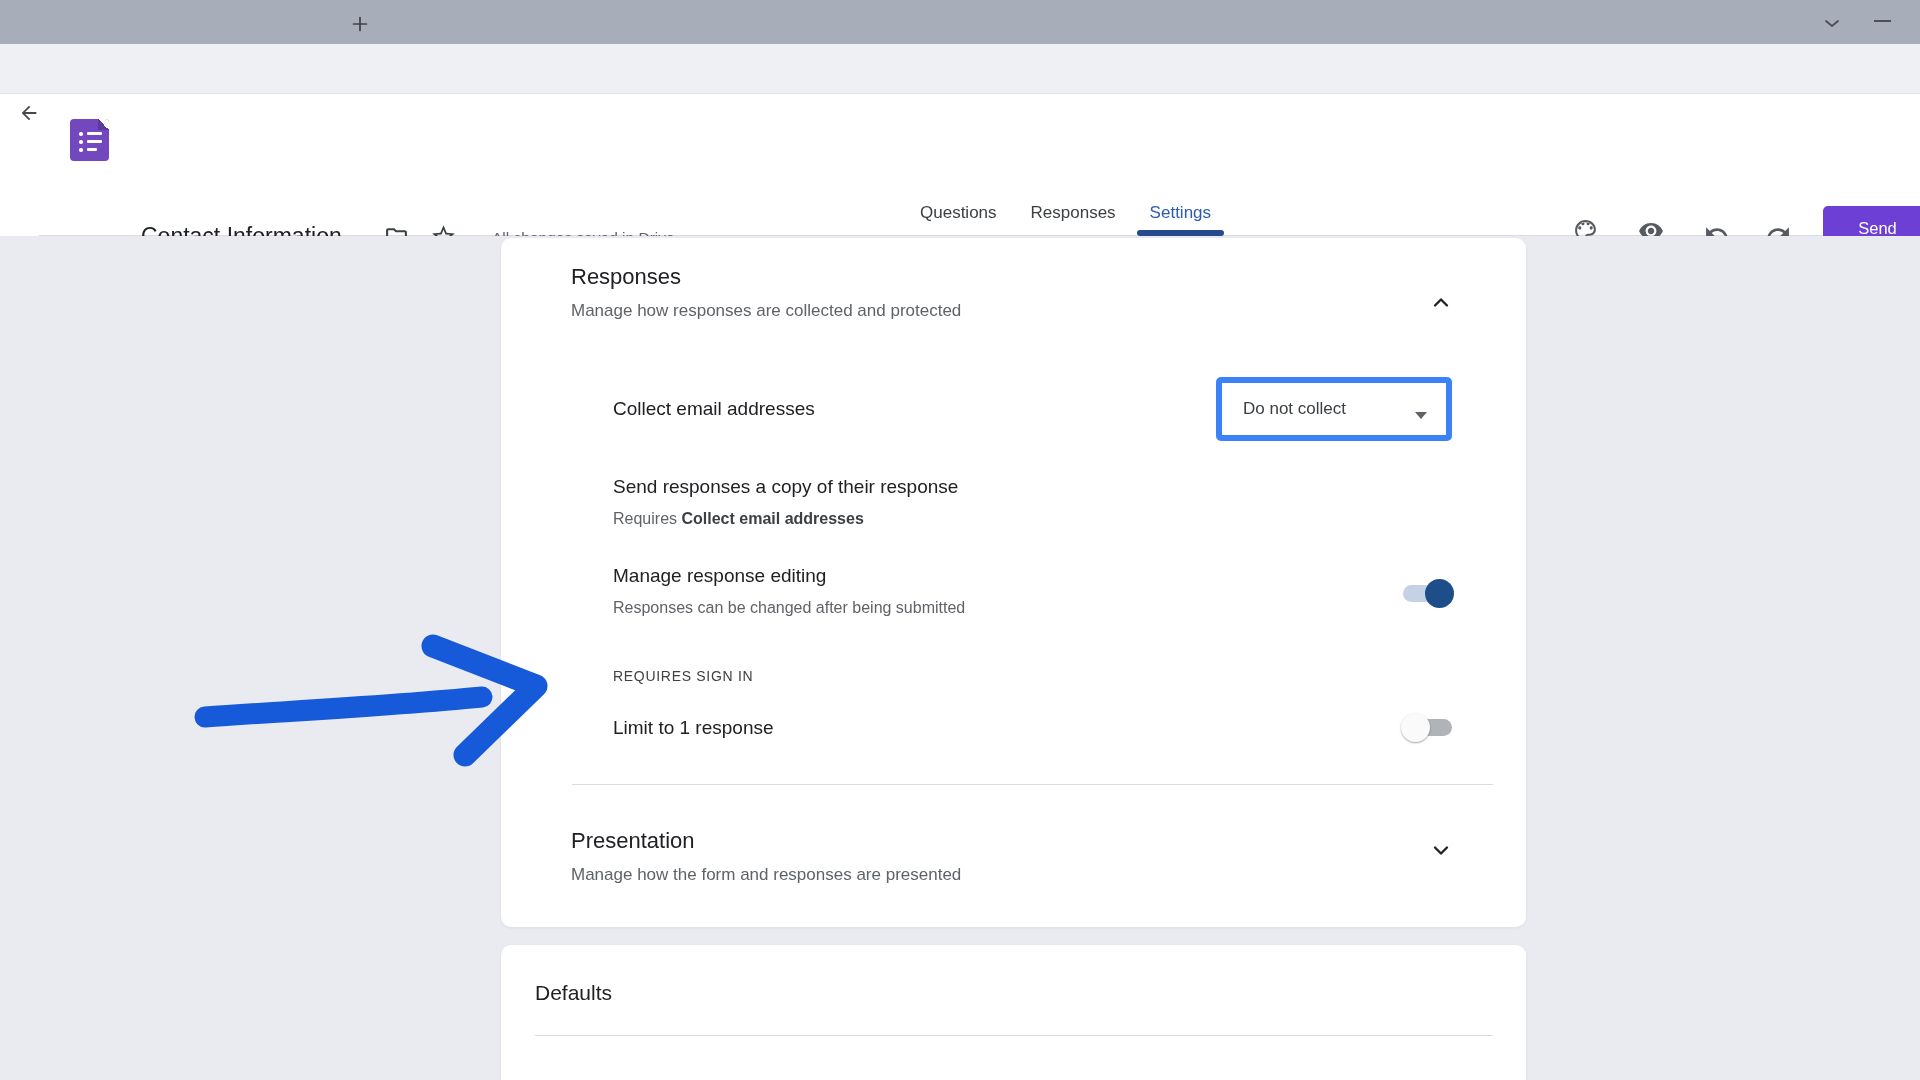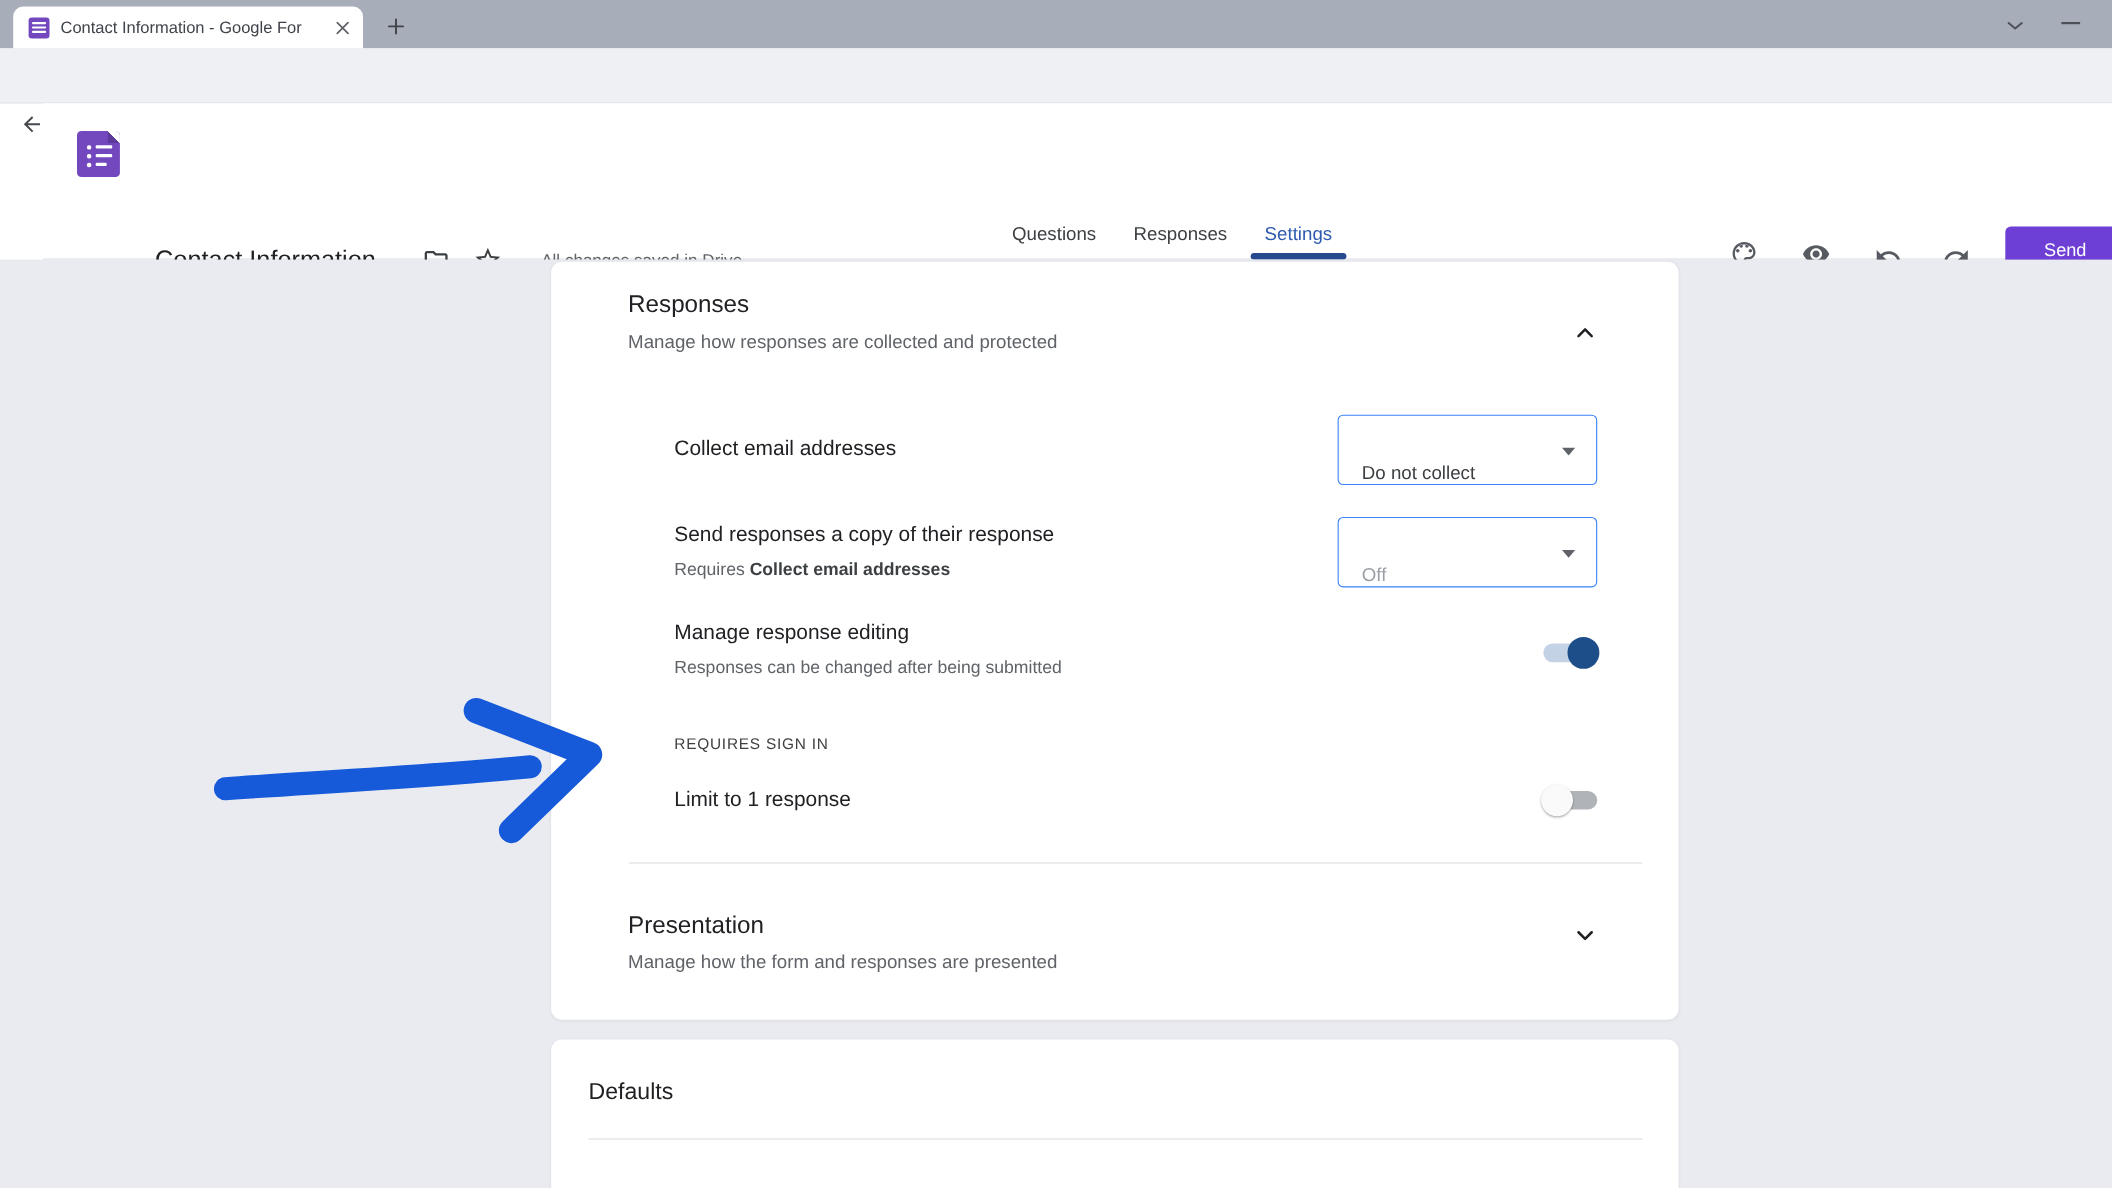--- a/index.html
+++ b/index.html
@@ -61,22 +61,22 @@
   .card2 { left:501px; top:709px; width:1025px; height:200px; }
 
   .sec-title { position:absolute; font-size:22px; color:#202124; }
   .sec-sub { position:absolute; font-size:17px; color:#5f6368;text-align:center; }
   .chev { position:absolute; width:24px; height:24px; cursor:pointer; }
 
   .row-label { position:absolute; left:112px; font-size:19px; color:#202124; }
   .row-sub { position:absolute; left:112px; font-size:16px; color:#5f6368;text-align:center; }
   .row-sub b { color:#3c4043; font-weight:700; }
 
-  .dropdown { position:absolute; left:715px; width:236px; height:64px; border:1px solid #3b82f6; border-radius:5px;
-              background:#fff; display:flex; align-items:flex-end; padding-left:21px; font-size:17px; color:#3c4043; cursor:pointer; }
+  .dropdown { position:absolute; left:715px; width:236px; height:64px; border:6px solid #3b82f6; border-radius:5px;
+              background:#fff; display:flex; align-items:center; padding-left:21px; font-size:17px; color:#3c4043; cursor:pointer; }
   .dropdown.disabled { color:#9aa0a6; }
   .dd-caret { position:absolute; right:19px; top:29px; width:0; height:0;
               border-left:6px solid transparent; border-right:6px solid transparent; border-top:7px solid #5f6368; }
 
   .toggle { position:absolute; left:902px; width:49px; height:17px; border-radius:9px; cursor:pointer; }
   .toggle.on { background:var(--toggle-on-track,#c3d2e4); }
   .toggle.off { background:var(--toggle-off-track,#b0b4b9); }
   .thumb { position:absolute; top:-6px; width:29px; height:29px; border-radius:50%; }
   .toggle.on .thumb { right:-2px; background:var(--toggle-on-thumb,#1d4e89); }
   .toggle.off .thumb { left:-2px; background:var(--toggle-off-thumb,#fafafa); box-shadow:0 1px 2px rgba(0,0,0,.35); }
@@ -85,34 +85,20 @@
   .divider { position:absolute; height:1px; background:#dadce0; }
 
   .arrow-svg { position:absolute; left:180px; top:618px; z-index:5; pointer-events:none; }
 </style>
 </head>
 <body>
 
 <div class="stage">
 
   <div class="tabstrip">
-    <div class="btab">
-      <span class="favicon">
-          <i></i>
-          <i></i>
-          <i></i>
-        </span>
-      <span class="tab-title">Contact Information - Google For</span>
-      <span class="tab-fade"></span>
-      <span class="tab-close">
-        <svg width="13" height="13" viewBox="0 0 12 12">
-            <path d="M1.5 1.5l9 9M10.5 1.5l-9 9" stroke="#5f6368" stroke-width="1.5" stroke-linecap="round"></path>
-          </svg>
-      </span>
-    </div>
     <div class="newtab">
       <svg width="22" height="22" viewBox="0 0 24 24">
           <path d="M12 5v14M5 12h14" stroke="#3f434a" stroke-width="1.9" stroke-linecap="round"></path>
         </svg>
     </div>
     <div class="win-chevron">
       <svg width="24" height="24" viewBox="0 0 24 24">
           <path d="M6 10l6 5 6-5" fill="none" stroke="#4c5058" stroke-width="1.8" stroke-linecap="round" stroke-linejoin="round"></path>
         </svg>
     </div>
@@ -226,24 +212,20 @@
       </span>
 
       <div class="row-label" style="top:160px">Collect email addresses</div>
       <div class="dropdown" style="top:139px">
         <span>Do not collect</span>
         <span class="dd-caret"></span>
       </div>
 
       <div class="row-label" style="top:238px">Send responses a copy of their response</div>
       <div class="row-sub" style="top:272px"><span>Requires </span><b>Collect email addresses</b></div>
-      <div class="dropdown disabled" style="top:232px">
-        <span>Off</span>
-        <span class="dd-caret"></span>
-      </div>
 
       <div class="row-label" style="top:327px">Manage response editing</div>
       <div class="row-sub" style="top:361px">Responses can be changed after being submitted</div>
       <div class="toggle on" style="top:347px">
           <span class="thumb"></span>
         </div>
 
       <div class="group-label" style="top:430px">REQUIRES SIGN IN</div>
 
       <div class="row-label" style="top:479px">Limit to 1 response</div>

